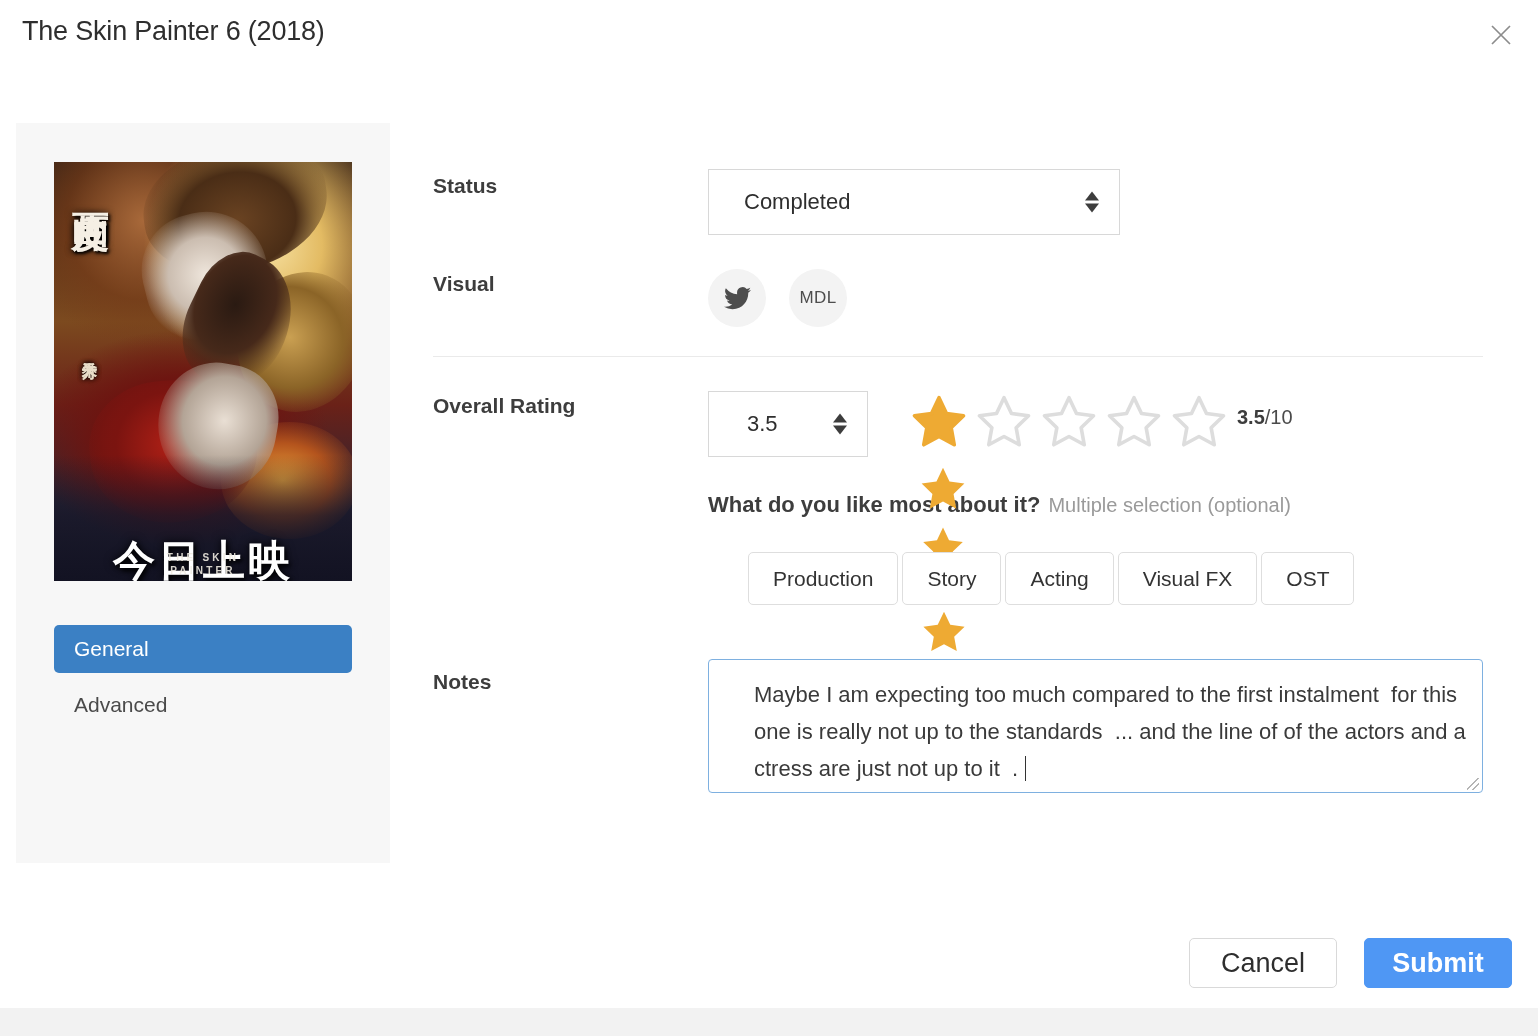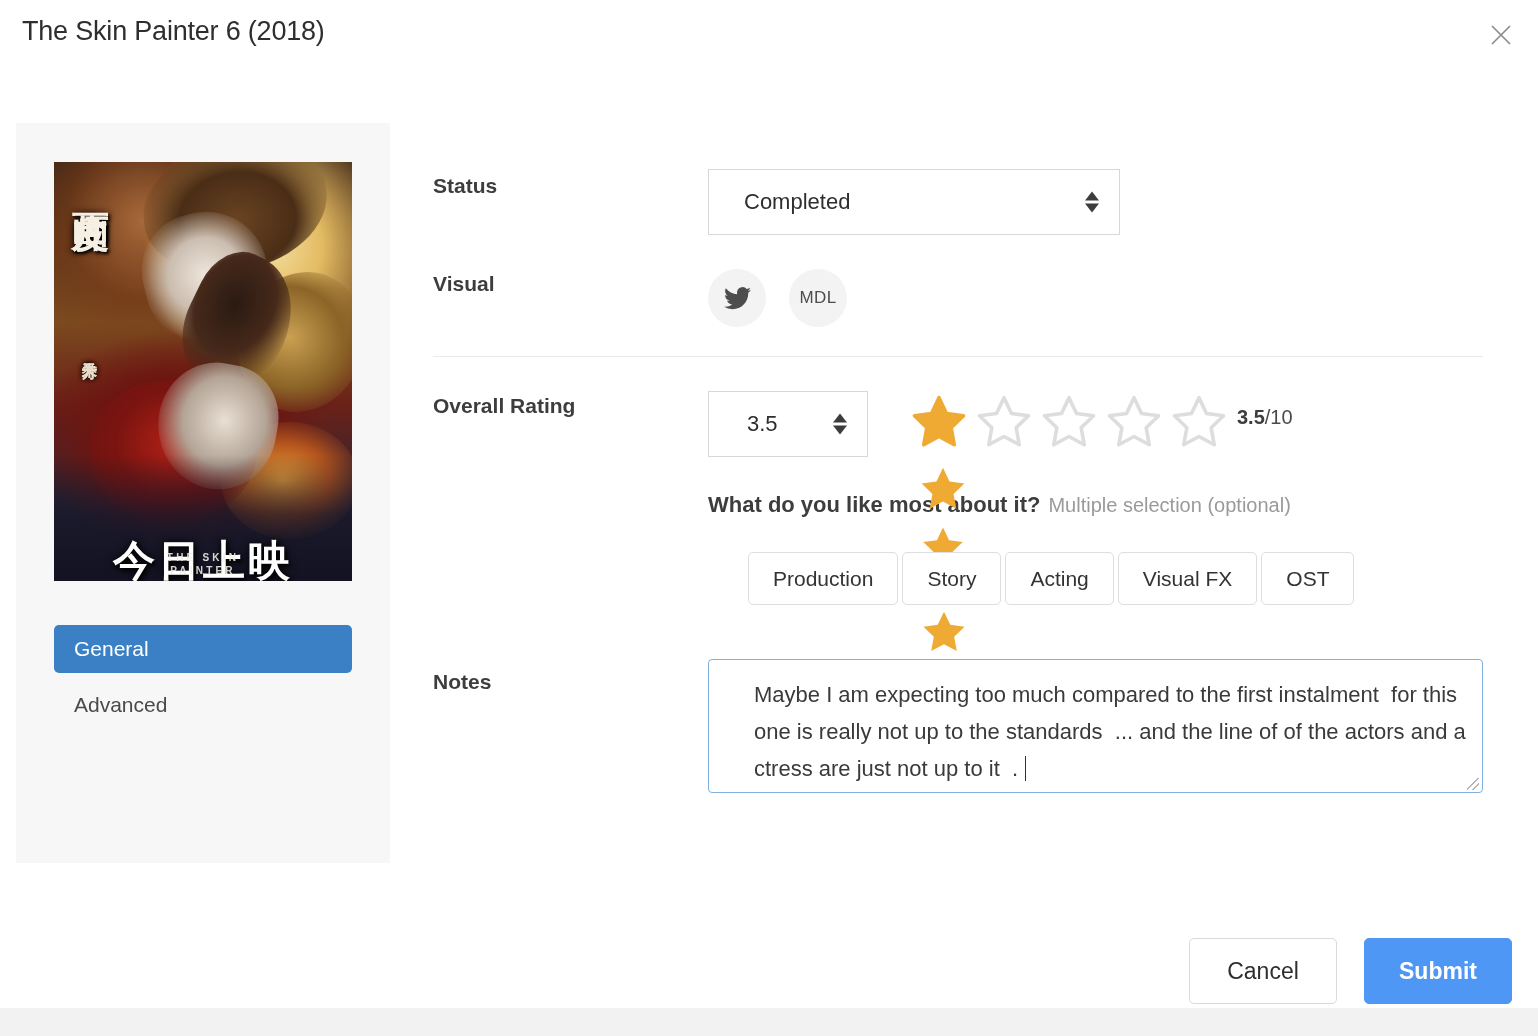--- a/index.html
+++ b/index.html
@@ -264,23 +264,23 @@
   .resize-grip {
     position: absolute; right: 3px; bottom: 2px;
     width: 12px; height: 12px;
     background:
       linear-gradient(135deg, transparent 44%, #b5b5b5 44%, #b5b5b5 54%, transparent 54%),
       linear-gradient(135deg, transparent 68%, #b5b5b5 68%, #b5b5b5 78%, transparent 78%);
   }
   
   .footer { position: absolute; right: 26px; top: 938px; display: flex; gap: 27px; }
   .btn {
-    height: 66px; border-radius: 5px; cursor: pointer;
+    height: 50px; border-radius: 5px; cursor: pointer;
     display: flex; align-items: center; justify-content: center;
-    font-size: 23px;
+    font-size: 27px;
   }
   .btn-cancel {
     width: 148px; background: #ffffff; border: 1px solid #d9d9d9; color: #2e2e2e;
   }
   .btn-submit {
     width: 148px; background: #4f97f4; border: 1px solid #4f97f4;
     color: #ffffff; font-weight: 700;
   }
 </style>
 </head>

